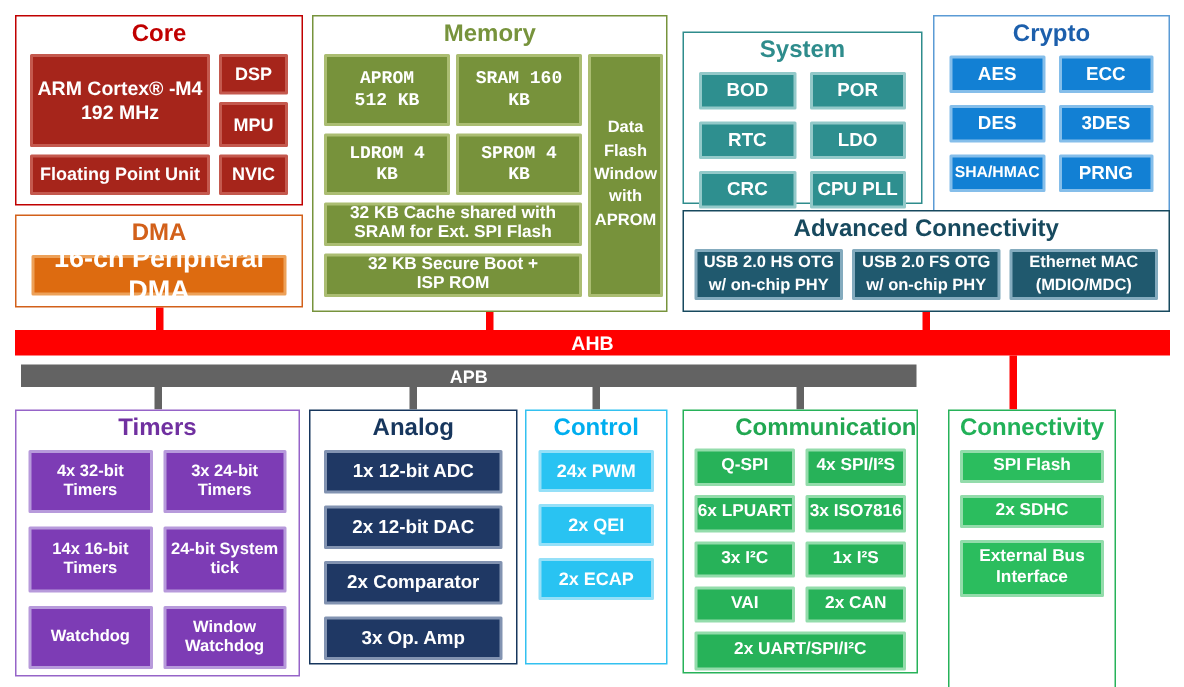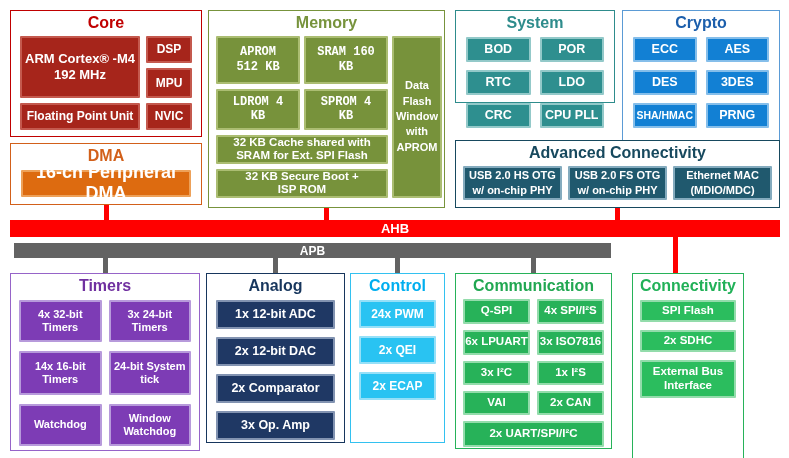--- a/index.html
+++ b/index.html
@@ -25,30 +25,30 @@
   .crypto { border-color:var(--crypto-border); } .crypto .panel-title { color:var(--crypto-title); }
   .crypto .box { background:var(--crypto-box); border-color:var(--crypto-boxborder); }
   .advconn { border-color:var(--advconn-border); } .advconn .panel-title { color:var(--advconn-title); }
   .advconn .box { background:var(--advconn-box); border-color:var(--advconn-boxborder); }
   .timers { border-color:var(--timers-border); } .timers .panel-title { color:var(--timers-title); }
   .timers .box { background:var(--timers-box); border-color:var(--timers-boxborder); }
   .analog { border-color:var(--analog-border); } .analog .panel-title { color:var(--analog-title); }
   .analog .box { background:var(--analog-box); border-color:var(--analog-boxborder); }
   .control { border-color:var(--control-border); } .control .panel-title { color:var(--control-title); }
   .control .box { background:var(--control-box); border-color:var(--control-boxborder); }
-  .communication { border-color:var(--communication-border); } .communication .panel-title { color:var(--communication-title); }
+  .communication { border-color:var(--communication-border); } .communication .panel-title { color:var(--communication-title);text-align:right; }
   .communication .box { background:var(--communication-box); border-color:var(--communication-boxborder); }
   .connectivity { border-color:var(--connectivity-border); } .connectivity .panel-title { color:var(--connectivity-title); }
   .connectivity .box { background:var(--connectivity-box); border-color:var(--connectivity-boxborder); }
 
   
   .core    { left:10px;  top:10px;  width:192px; height:127px; }
   .dma     { left:10px;  top:143px; width:192px; height:62px; }
   .memory  { left:208px; top:10px;  width:237px; height:198px; }
-  .system  { left:455px; top:10px;  width:160px; height:93px; }
+  .system  { left:455px; top:21px;  width:160px; height:115px; }
   .crypto  { left:622px; top:10px;  width:158px; height:142px; }
   .advconn { left:455px; top:140px; width:325px; height:68px; }
   .timers  { left:10px;  top:273px; width:190px; height:178px; }
   .analog  { left:206px; top:273px; width:139px; height:170px; }
   .control { left:350px; top:273px; width:95px;  height:170px; }
   .communication { left:455px; top:273px; width:157px; height:176px; }
   .connectivity  { left:632px; top:273px; width:112px; height:200px; }
 
   .core-grid { display:grid; grid-template-columns:1fr 46px; grid-template-rows:27px 30px 27px;
                gap:5px 6px; padding:2px 9px 0; font-size:12px; }
@@ -148,22 +148,22 @@
       <div class="box">RTC</div>
       <div class="box">LDO</div>
       <div class="box">CRC</div>
       <div class="box">CPU PLL</div>
     </div>
   </section>
 
   <section class="panel crypto">
     <div class="panel-title">Crypto</div>
     <div class="six-grid">
+      <div class="box">AES</div>
       <div class="box">ECC</div>
-      <div class="box">AES</div>
       <div class="box">DES</div>
       <div class="box">3DES</div>
       <div class="box box-shahmac">SHA/HMAC</div>
       <div class="box">PRNG</div>
     </div>
   </section>
 
   <section class="panel advconn">
     <div class="panel-title">Advanced Connectivity</div>
     <div class="adv-row">

